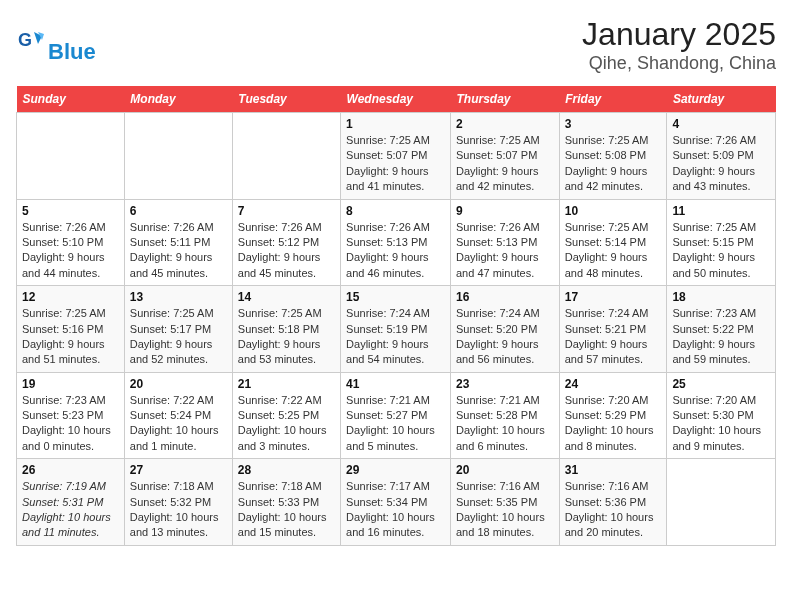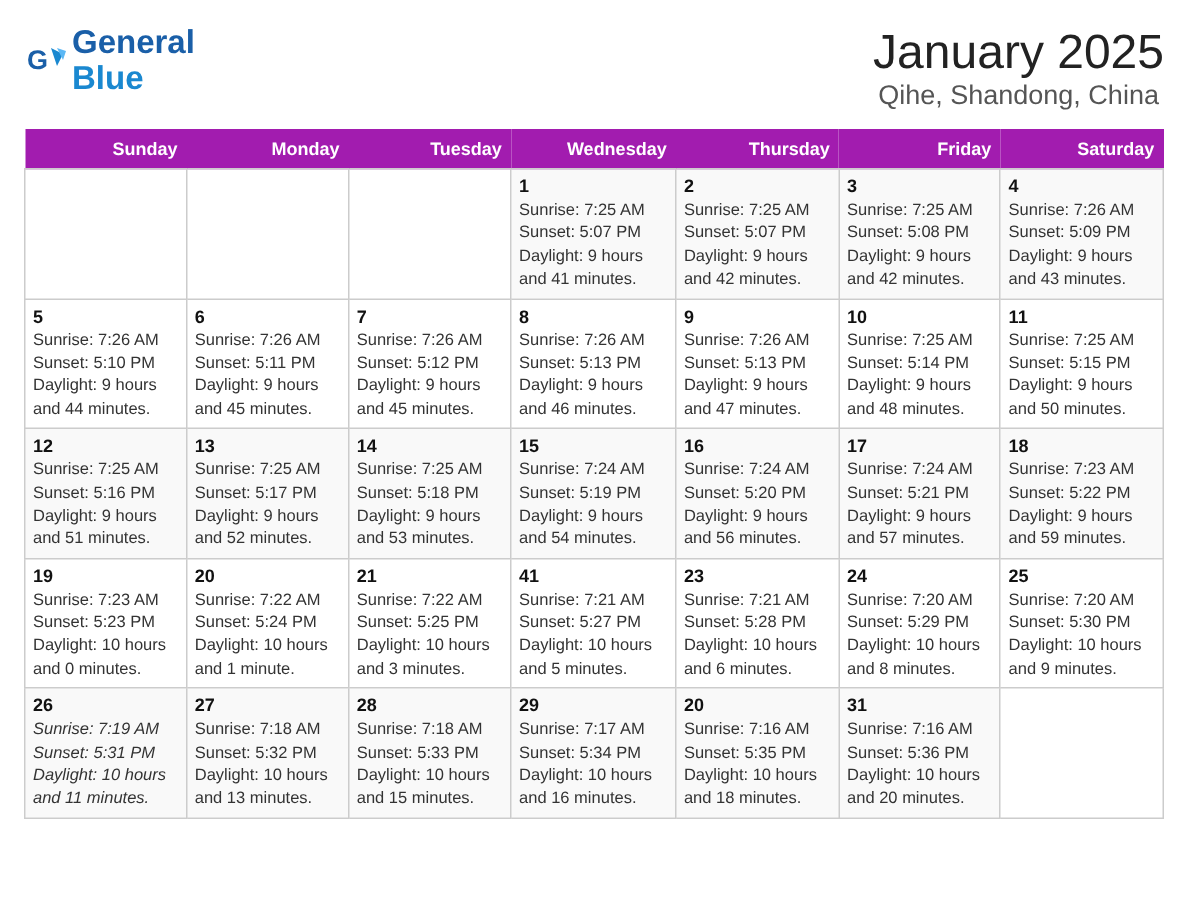--- a/index.html
+++ b/index.html
@@ -28,43 +28,44 @@
     }
     .logo-text span {
       color: #1a5fa8;
     }
     .logo-icon {
       width: 28px;
       height: 28px;
       margin-right: 4px;
     }
     .title-block {
-      text-align: center;
+      text-align: right;
     }
     .month-title {
       font-size: 32px;
       font-weight: normal;
       color: #222;
     }
     .location {
       font-size: 18px;
       color: #555;
     }
     table {
       width: 100%;
       border-collapse: collapse;
       font-size: 11px;
     }
     thead tr th {
-      background: #a21caf;
+      background: #ef4444;
       color: #fff;
-      text-align: right;
+      text-align: left;
       padding: 6px 6px;
       font-weight: bold;
       font-size: 12px;
+      font-style: italic;
     }
     tbody tr td {
       border: 1px solid #ccc;
       vertical-align: top;
       padding: 4px 5px;
       min-height: 70px;
       width: 113px;
     }
     tbody tr:nth-child(odd) td {
       background: #f9f9f9;
@@ -91,21 +92,21 @@
 
 <div class="header">
   <div class="logo">
     <svg class="logo-icon" viewBox="0 0 28 28">
       <text x="2" y="20" font-size="18" fill="#1a5fa8" font-weight="bold">G</text>
       <polygon points="18,6 26,10 22,18" fill="#1a88d0"></polygon>
       <polygon points="22,6 28,8 26,14" fill="#5bb8f5"></polygon>
     </svg>
     <div>
       <div class="logo-text">
-        <span>General</span><br>
+        <br>
         <span style="color:#1a88d0;">Blue</span>
       </div>
     </div>
   </div>
   <div class="title-block">
     <div class="month-title">January 2025</div>
     <div class="location">Qihe, Shandong, China</div>
   </div>
 </div>
 

